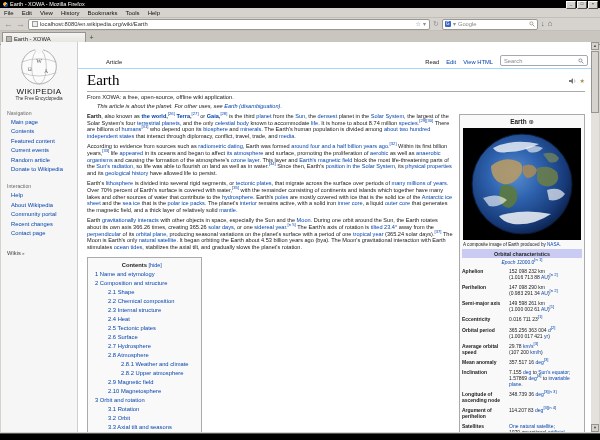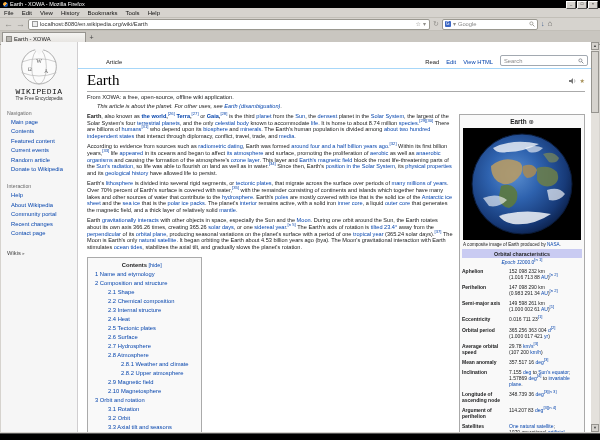--- a/index.html
+++ b/index.html
@@ -33,21 +33,21 @@
   
   .content{position:absolute;top:42px;left:1px;right:1px;bottom:1px;background:#f6f6f6;overflow:hidden;}
   .vscroll{position:absolute;right:0;top:0;bottom:0;width:8px;background:#e4e1dc;border-left:1px solid #b5b3ae;}
   .sbtn{position:absolute;left:0;width:8px;height:8px;background:#d6d3ce;border:1px solid #96948f;
     font-size:4px;line-height:6px;text-align:center;color:#444;box-sizing:border-box;}
   .sthumb{position:absolute;left:0;top:9px;width:8px;height:62px;background:#d6d3ce;border:1px solid #96948f;box-sizing:border-box;}
   .pagewrap{position:absolute;left:0;right:8px;top:0;bottom:0;overflow:hidden;}
   
   .sidebar{position:absolute;left:0;top:0;width:76px;bottom:0;font-size:5.8px;}
   .logo{margin:4px auto 0;width:40px;display:block;}
-  .logotitle{font-family:Liberation Mono, monospace;font-size:8px;letter-spacing:.4px;text-align:center;color:#111;margin-top:1px;}
+  .logotitle{font-family:Liberation Sans, sans-serif;font-size:8px;letter-spacing:.4px;text-align:center;color:#111;margin-top:1px;}
   .logotag{font-size:4.6px;text-align:center;color:#333;}
   .navsec{margin-top:9px;padding-left:6px;}
   .navhead{color:#6a6a6a;font-size:5.2px;margin-bottom:2px;}
   .navlink{display:block;color:#0645ad;line-height:9.4px;padding-left:4px;}
   .wikis{margin-top:12px;padding-left:6px;color:#444;font-size:5.8px;}
   
   .article{position:absolute;left:76px;right:0;top:0;bottom:0;background:#fff;border-left:1px solid #d0ced0;}
   .tabstrip{position:relative;height:26px;border-bottom:1px solid #a7d7f9;}
   .nstab{position:absolute;left:28px;bottom:3px;font-size:5.8px;color:#222;}
   .views{position:absolute;right:98px;bottom:3px;font-size:5.8px;display:flex;gap:7px;}

